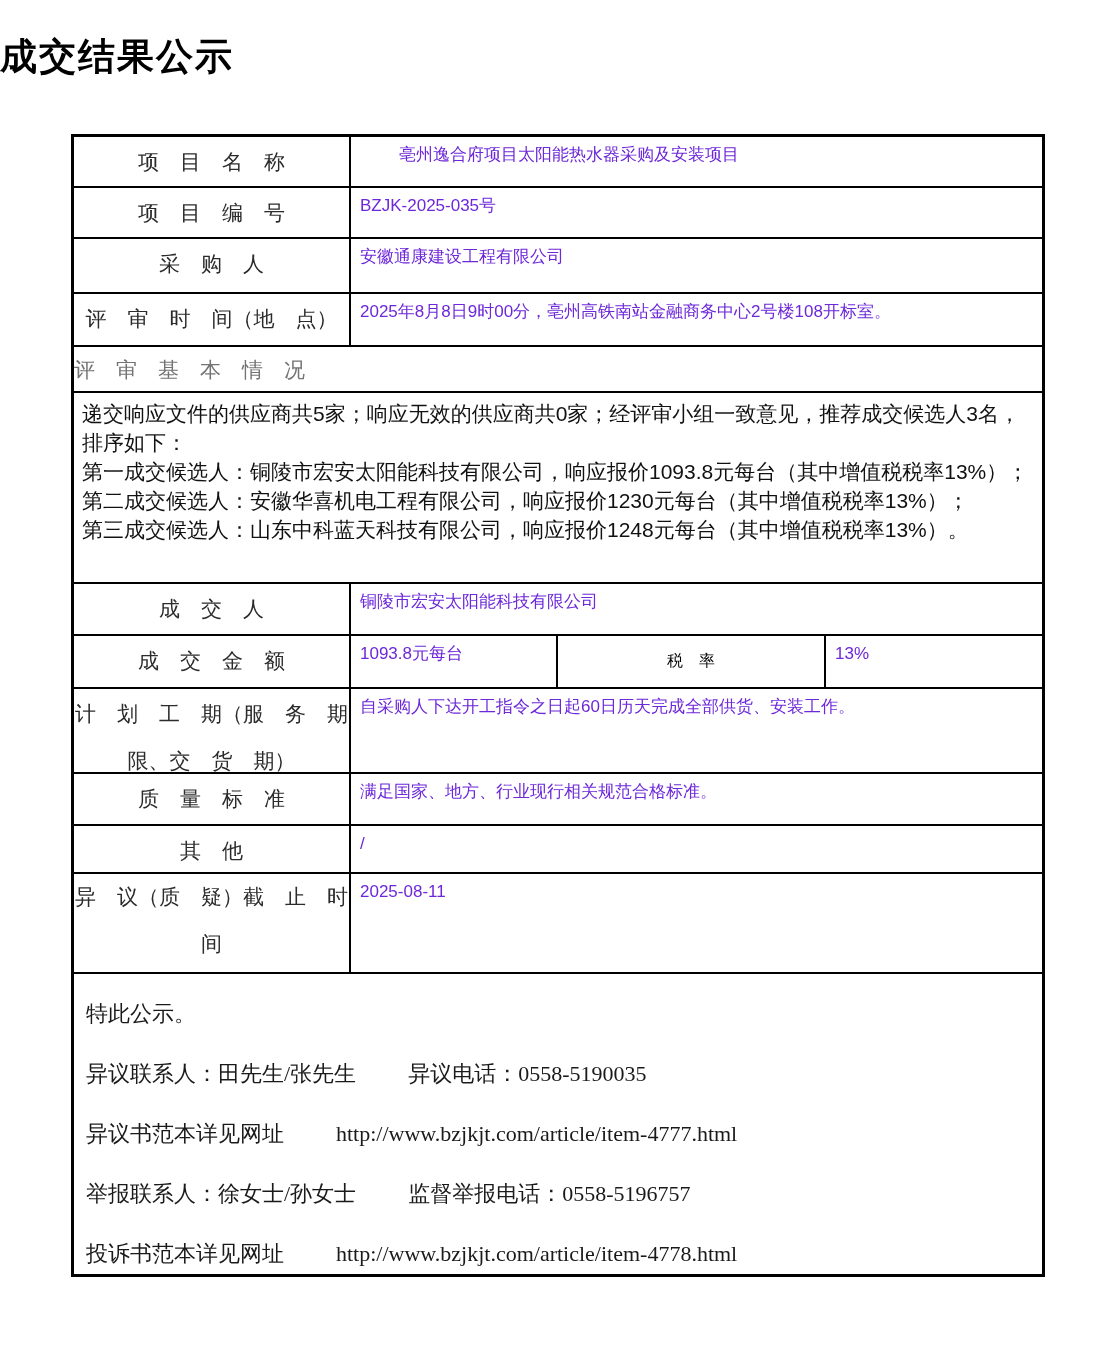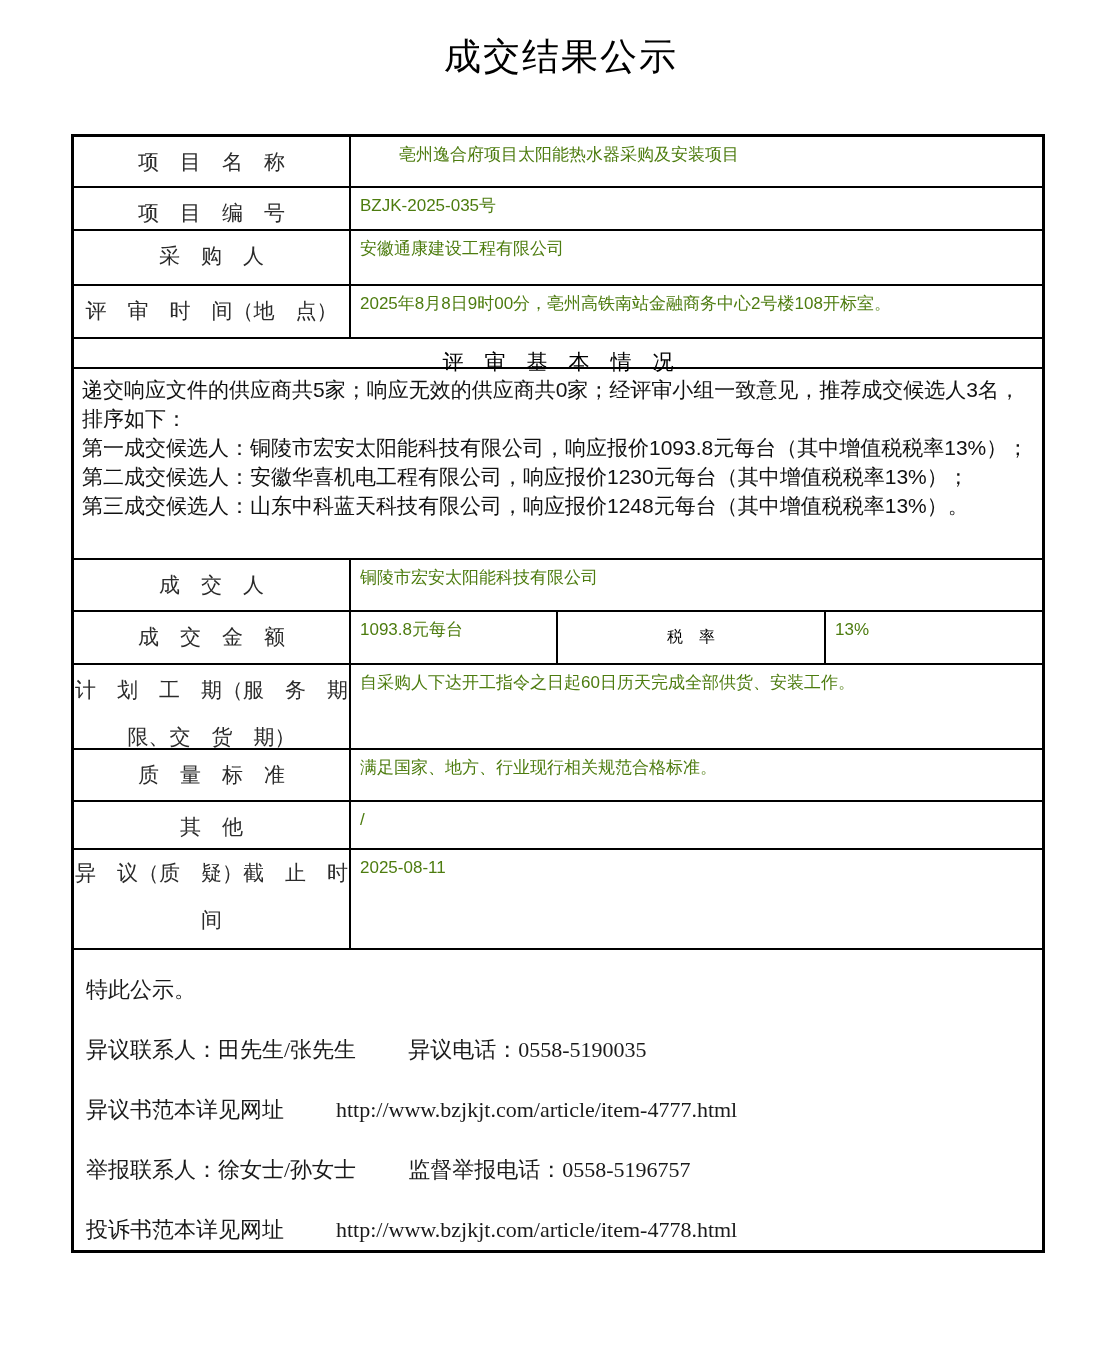--- a/index.html
+++ b/index.html
@@ -11,26 +11,25 @@
   }
   .page {
     position: relative;
     width: 1102px;
     height: 1363px;
     background: #fff;
     overflow: hidden;
   }
   .doc-title {
     margin-top: 32px;
-    text-align: center;
+    text-align: left;
     font-size: 37px;
-    font-weight: normal;
+    font-weight: bold;
     letter-spacing: 2px;
     font-family: "Liberation Serif", "DejaVu Serif", serif;
-    margin-left: 20px;
   }
   .doc-table {
     position: absolute;
     left: 71px;
     top: 134px;
     width: 974px;
     border: 3px solid #000;
     background: #fff;
   }
   .row {
@@ -45,35 +44,35 @@
     text-align: center;
     font-size: 21px;
     color: #2b2b2b;
     font-family: "Liberation Serif", "DejaVu Serif", serif;
   }
   .label-line { line-height: 50px; }
   .value-cell {
     flex: 1 1 auto;
     padding: 5px 8px 6px 9px;
     font-size: 17px;
-    color: #4d7c0f;
+    color: #6d28d9;
     font-family: "Liberation Sans", "DejaVu Sans", sans-serif;
     line-height: 25px;
   }
   .h53 { height: 51px; gap: 39px; }
-  .h53b { height: 43px; }
+  .h53b { height: 51px; }
   .h57 { height: 55px; }
   .h55 { height: 53px; }
   .header-row {
-    height: 30px;
+    height: 46px;
     display: block;
-    text-align: center;
+    text-align: left;
     font-size: 21px;
     line-height: 46px;
-    color: #000000;
+    color: #737373;
     border-bottom: 2px solid #000;
     font-family: "Liberation Serif", "DejaVu Serif", serif;
   }
   .review-row {
     display: block;
     height: 191px;
     border-bottom: 2px solid #000;
     padding: 6px 10px 0 8px;
     font-size: 21px;
     line-height: 29px;

